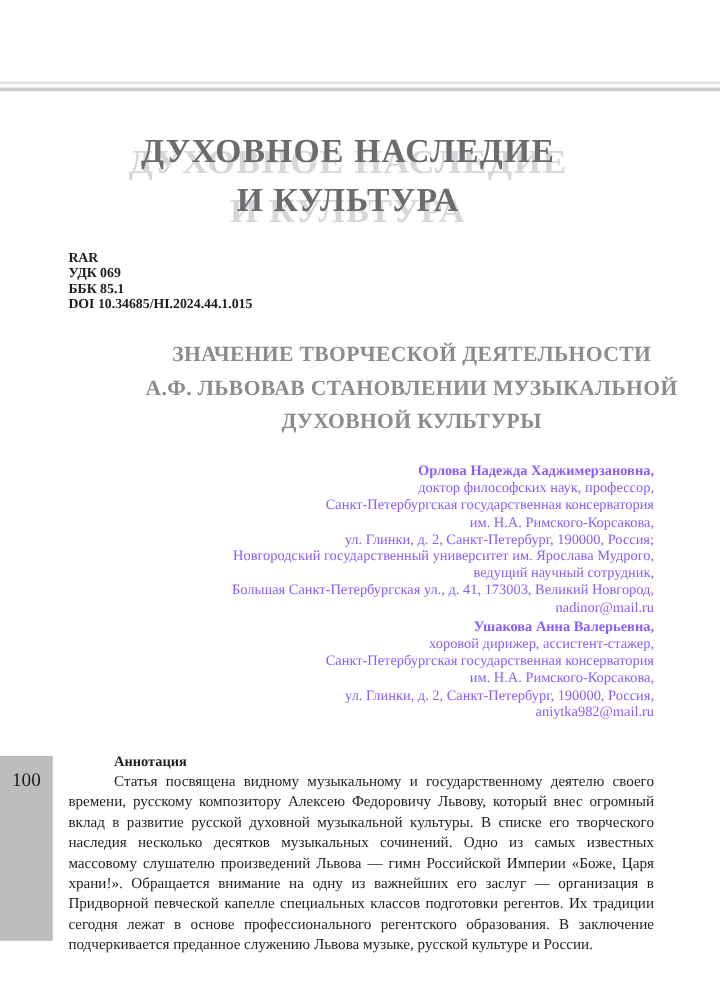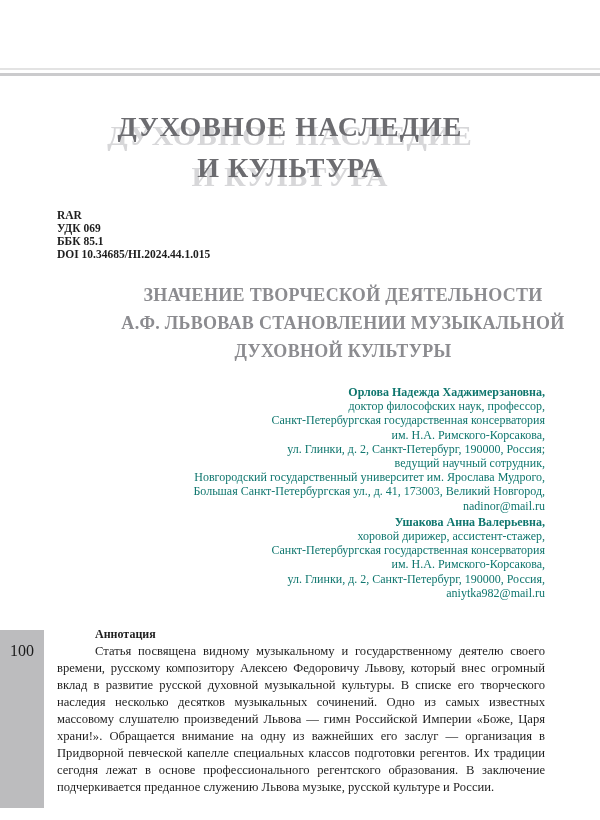--- a/index.html
+++ b/index.html
@@ -39,41 +39,41 @@
     text-align:center; font-weight:bold;
     font-size:18px; line-height:28px; letter-spacing:0.3px;
     color:#8c8c90;
     padding-left:43px;
   }
 
   .authors {
     position:absolute; top:385px; left:57px; right:55px;
     text-align:right;
     font-size:12px; line-height:14.2px;
-    color:#0f766e;
+    color:#8b5cf6;
   }
   .author + .author { margin-top:2px; }
   .author-name { font-weight:bold; }
 
   .abstract {
     position:absolute; top:626px; left:57px; width:488px;
     color:#1e1e1e;
   }
   .abstract-heading {
     font-weight:bold; font-size:12px; line-height:17px;
     text-indent:38px;
   }
   .abstract-text {
     margin:0; font-size:12.6px; line-height:17px;
     text-align:justify; text-indent:38px;
   }
 
   .page-tab {
     position:absolute; left:0; top:630px;
-    width:44px; height:178px;
+    width:44px; height:154px;
     background:#bcbcbe;
   }
   .page-number {
     display:block; text-align:center; margin-top:12px;
     font-size:16px; color:#1b1b1b;
   }
 </style>
 </head>
 <body>
 
@@ -104,22 +104,22 @@
   <span>ДУХОВНОЙ КУЛЬТУРЫ</span>
 </h1>
 
 <div class="authors" id="authors">
     <div class="author">
       <div class="author-name">Орлова Надежда Хаджимерзановна,</div>
       <div class="author-line">доктор философских наук, профессор,</div>
       <div class="author-line">Санкт-Петербургская государственная консерватория</div>
       <div class="author-line">им. Н.А. Римского-Корсакова,</div>
       <div class="author-line">ул. Глинки, д. 2, Санкт-Петербург, 190000, Россия;</div>
+      <div class="author-line">Новгородский государственный университет им. Ярослава Мудрого,</div>
       <div class="author-line">ведущий научный сотрудник,</div>
-      <div class="author-line">Новгородский государственный университет им. Ярослава Мудрого,</div>
       <div class="author-line">Большая Санкт-Петербургская ул., д. 41, 173003, Великий Новгород,</div>
       <div class="author-line">nadinor@mail.ru</div>
     </div>
     <div class="author">
       <div class="author-name">Ушакова Анна Валерьевна,</div>
       <div class="author-line">хоровой дирижер, ассистент-стажер,</div>
       <div class="author-line">Санкт-Петербургская государственная консерватория</div>
       <div class="author-line">им. Н.А. Римского-Корсакова,</div>
       <div class="author-line">ул. Глинки, д. 2, Санкт-Петербург, 190000, Россия,</div>
       <div class="author-line">aniytka982@mail.ru</div>

